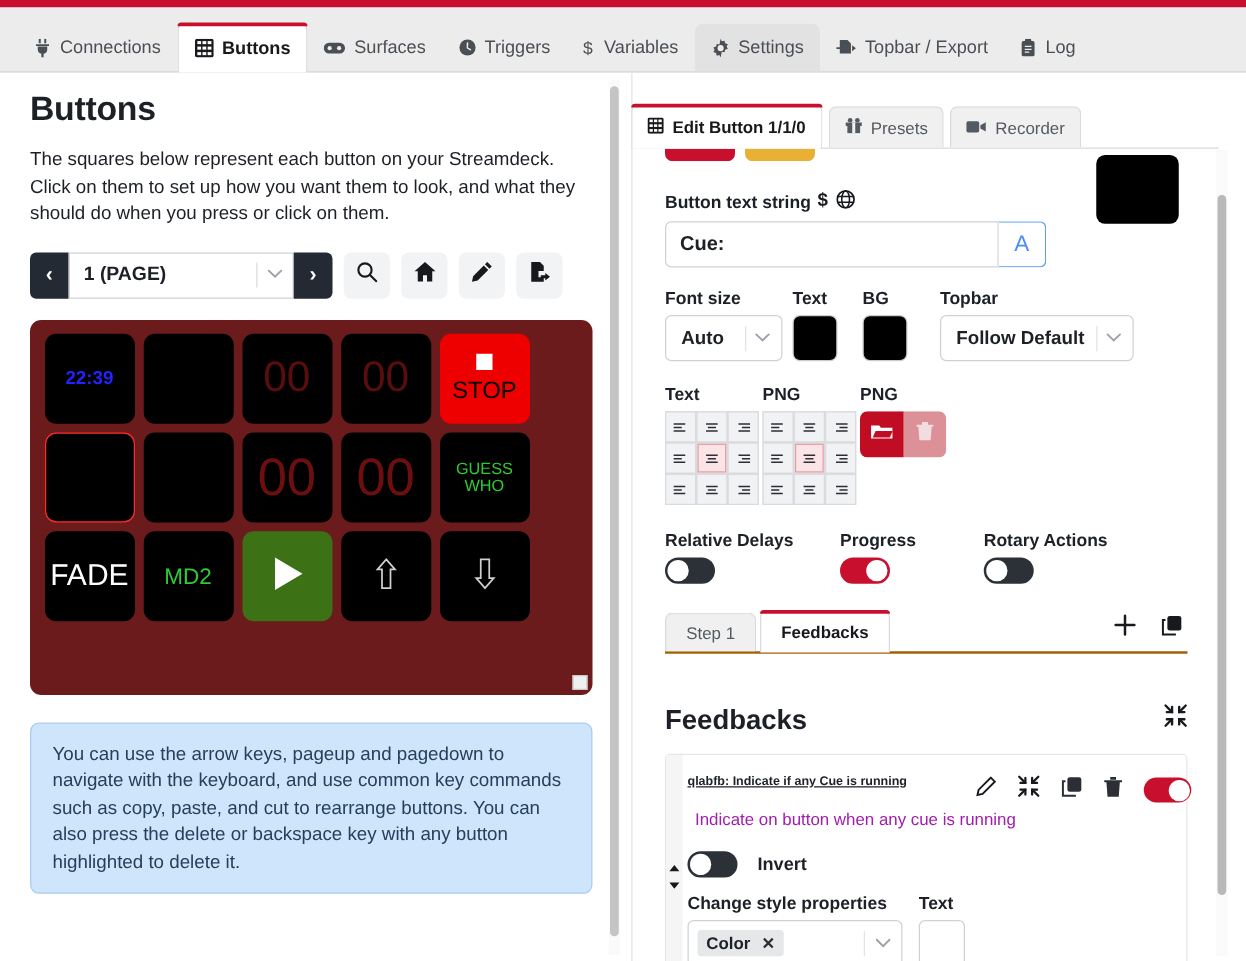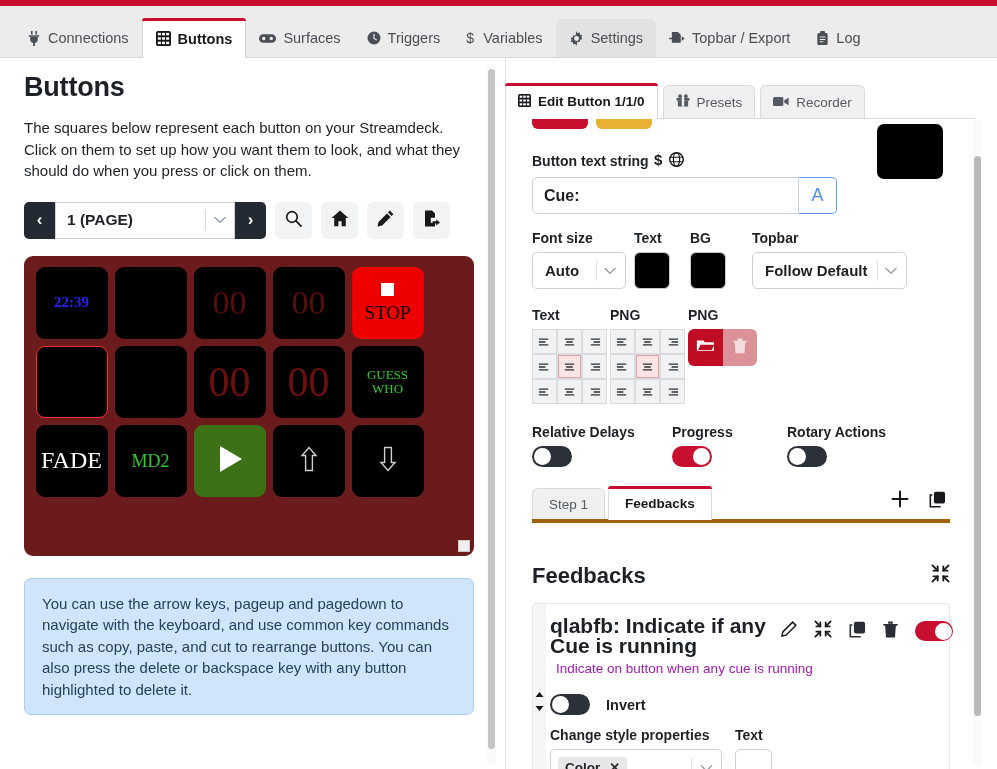--- a/index.html
+++ b/index.html
@@ -97,21 +97,21 @@
     position:absolute; left:8px; top:8px;
   }
   .deck-cell { width:79px; height:79px; display:flex; align-items:center; justify-content:center; }
   .dbtn {
     width:72px; height:72px; border-radius:9px; background:#000;
     display:flex; flex-direction:column; align-items:center; justify-content:center;
     position:relative; overflow:hidden; cursor:pointer;
     font-weight:400;
   }
   .dbtn.selected { border:1.5px solid #ff2b2b; }
-  .dbtn .txt { line-height:1.05; text-align:center;font-family:Liberation Serif, serif; }
+  .dbtn .txt { line-height:1.05; text-align:center; }
   .resize-handle {
     position:absolute; right:4px; bottom:4px; width:12px; height:12px;
     background:#f0f0f0; border:1px solid #c9c9c9;
   }
 
   
   .tipbox {
     margin-top:22px; width:450px;
     background:#cfe5fb; border:1px solid #a9cdf0; border-radius:7px;
     padding:14px 17px; color:#26405c; font-size:15px; line-height:21.5px;
@@ -198,21 +198,21 @@
   .png-btn-a { flex:1; background:#c00d24; display:flex; align-items:center; justify-content:center; cursor:pointer; }
   .png-btn-b { flex:1; background:#dc9198; display:flex; align-items:center; justify-content:center; cursor:pointer; }
 
   .toggle { width:40px; height:21px; border-radius:11px; background:#2c3138; position:relative; cursor:pointer; }
   .toggle .knob { position:absolute; left:2px; top:2px; width:17px; height:17px; border-radius:50%; background:#fff; }
   .toggle.on { background:#c8102e; }
   .toggle.on .knob { left:21px; }
 
   .steps-tabs {
     display:flex; align-items:flex-end; margin-top:22px;
-    border-bottom:4px solid #a16207; height:34px; position:relative;
+    border-bottom:2px solid #a16207; height:34px; position:relative;
   }
   .stab {
     height:31px; padding:0 16px; display:flex; align-items:center;
     font-size:13.5px; color:#545a61; background:#f0f0f0;
     border:1px solid #dadada; border-bottom:none; border-radius:6px 6px 0 0;
     margin-right:3px; cursor:pointer;
   }
   .stab.active { background:#fff; color:#17191c; font-weight:700; height:34px; margin-bottom:-1px; position:relative; }
   .stab.active::before {
     content:""; position:absolute; left:-1px; right:-1px; top:-1px; height:3px;
@@ -223,21 +223,21 @@
   h2.section-title { font-size:22px; font-weight:700; margin:20px 0 0 0; }
   .section-head { display:flex; align-items:center; justify-content:space-between; margin-top:20px; }
 
   .fb-card {
     margin-top:14px; background:#fff; border:1px solid #e6e6e6; border-radius:4px;
     display:flex;
   }
   .fb-grip { width:38px; display:flex; align-items:flex-start; justify-content:center; padding-top:88px; background:#f5f5f5; }
   .fb-body { flex:1; padding:12px 12px 12px 4px; }
   .fb-head { display:flex; align-items:flex-start; }
-  .fb-title { font-size:21px; font-weight:700; line-height:20px; width:230px; }
+  .fb-title { font-size:10px; font-weight:700; line-height:20px; width:230px;text-decoration:underline; }
   .fb-icons { margin-left:auto; display:flex; align-items:center; gap:17px; padding-top:4px; }
   .fb-desc { font-size:13.5px; color:#a21caf; margin-top:5px; padding-left:6px; }
   .fb-invert { display:flex; align-items:center; gap:16px; margin-top:18px; }
   .fb-invert .lbl { font-size:14.5px; font-weight:700; }
 
   .multiselect {
     width:172px; height:37px; border:1px solid #ced2d7; border-radius:5px; background:#fff;
     display:flex; align-items:center; padding:0 8px 0 7px; cursor:pointer;
   }
   .token { background:#e6e7e9; border-radius:3px; padding:3px 7px; font-size:13.5px; font-weight:700; display:flex; align-items:center; gap:9px; }

